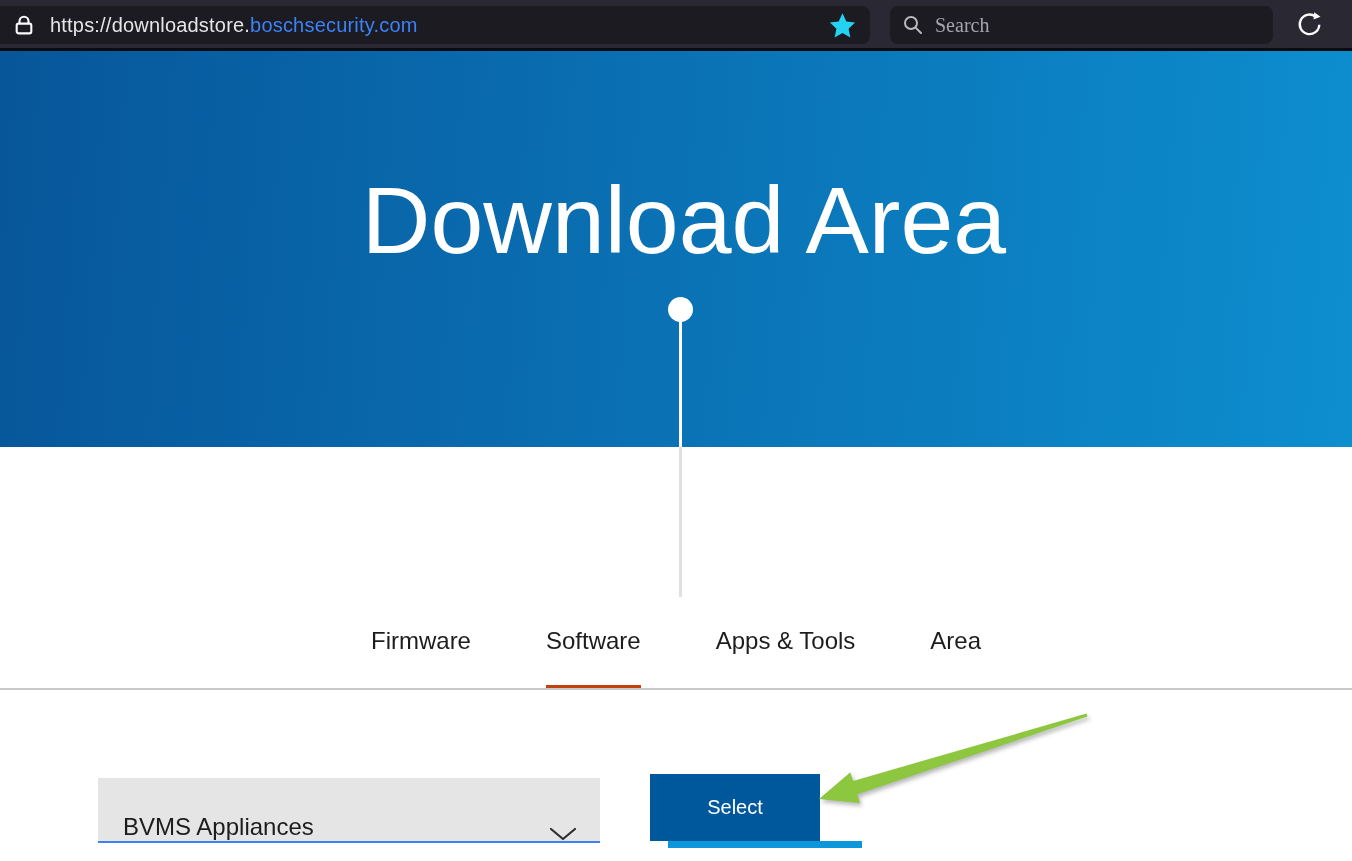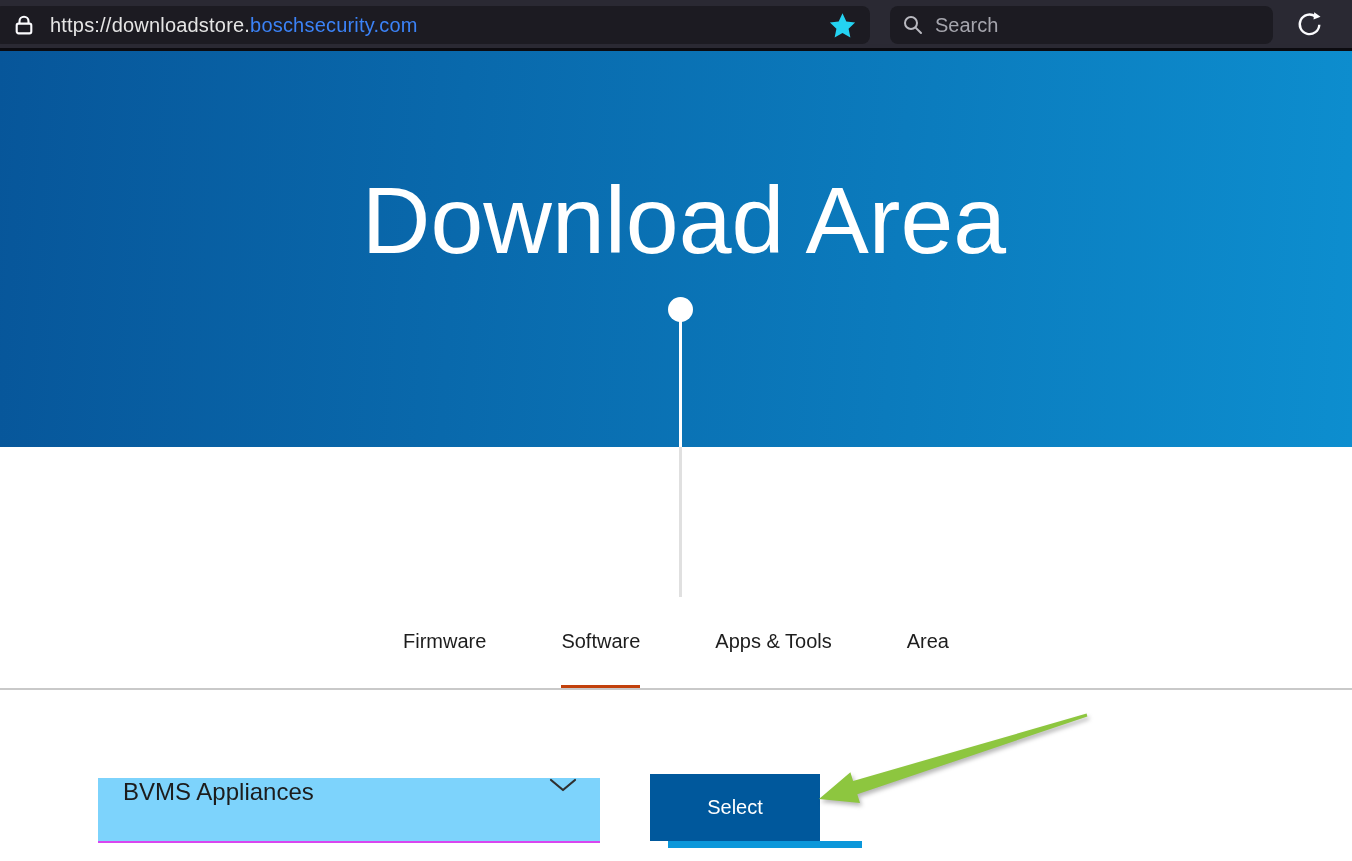--- a/index.html
+++ b/index.html
@@ -22,21 +22,21 @@
   .url-prefix{color:#e5e5e5;}
   .url-domain{color:#3b82f6;}
   .star-wrap{position:absolute;right:14px;top:6px;display:flex;align-items:center;}
   .search-field{
     position:absolute;left:890px;top:6px;width:383px;height:38px;
     background:#1c1b22;border-radius:8px;display:flex;align-items:center;
   }
   .search-field svg{margin-left:12px;flex:none;}
   .search-input{
     background:transparent;border:none;outline:none;margin-left:9px;
-    font-family:Liberation Sans, sans-serif;font-size:20px;color:#0ea5e9;width:300px;
+    font-family:Liberation Serif, serif;font-size:20px;color:#0ea5e9;width:300px;
   }
   .search-input::placeholder{color:#a5a5ad;opacity:1;}
   .reload-wrap{position:absolute;left:1296px;top:11px;}
 
   
   .hero{
     position:absolute;left:0;top:51px;width:1352px;height:396px;
     background:linear-gradient(94deg,#07569a 0%,#0d8ecf 100%);
   }
   .hero-title{
@@ -54,32 +54,32 @@
   .timeline-line-gray{
     position:absolute;left:679px;top:447px;width:3px;height:150px;background:#e0e0e0;
   }
 
   
   .tabs-row{
     position:absolute;left:0;right:0;top:627px;
     display:flex;justify-content:center;gap:75px;
   }
   .tab{
-    font-size:20px;line-height:28px;color:#1d1d1d;padding-bottom:30px;cursor:pointer;
+    font-size:24px;line-height:28px;color:#1d1d1d;padding-bottom:30px;cursor:pointer;
   }
   .tab.active{border-bottom:4px solid #c2410c;}
   .tabs-divider{
     position:absolute;left:0;top:688px;width:1352px;height:2px;background:#c9c9c9;
   }
 
   
   .dropdown{
     position:absolute;left:98px;top:778px;width:502px;height:63px;
-    background:#7dd3fc;border-bottom:2px solid #d946ef;
-    display:flex;align-items:flex-start;justify-content:space-between;
+    background:#e5e5e5;border-bottom:2px solid #3b82f6;
+    display:flex;align-items:flex-end;justify-content:space-between;
     padding:0 23px 0 25px;box-sizing:content-box;width:454px;cursor:pointer;
   }
   .dropdown-value{font-size:24px;color:#1c1c1c;}
   .select-button{
     position:absolute;left:650px;top:774px;width:170px;height:67px;
     background:#00589c;border:none;color:#ffffff;font-size:20px;
     font-family:"Liberation Sans",sans-serif;cursor:pointer;
   }
   .select-accent{
     position:absolute;left:668px;top:841px;width:194px;height:7px;background:#0b97da;

